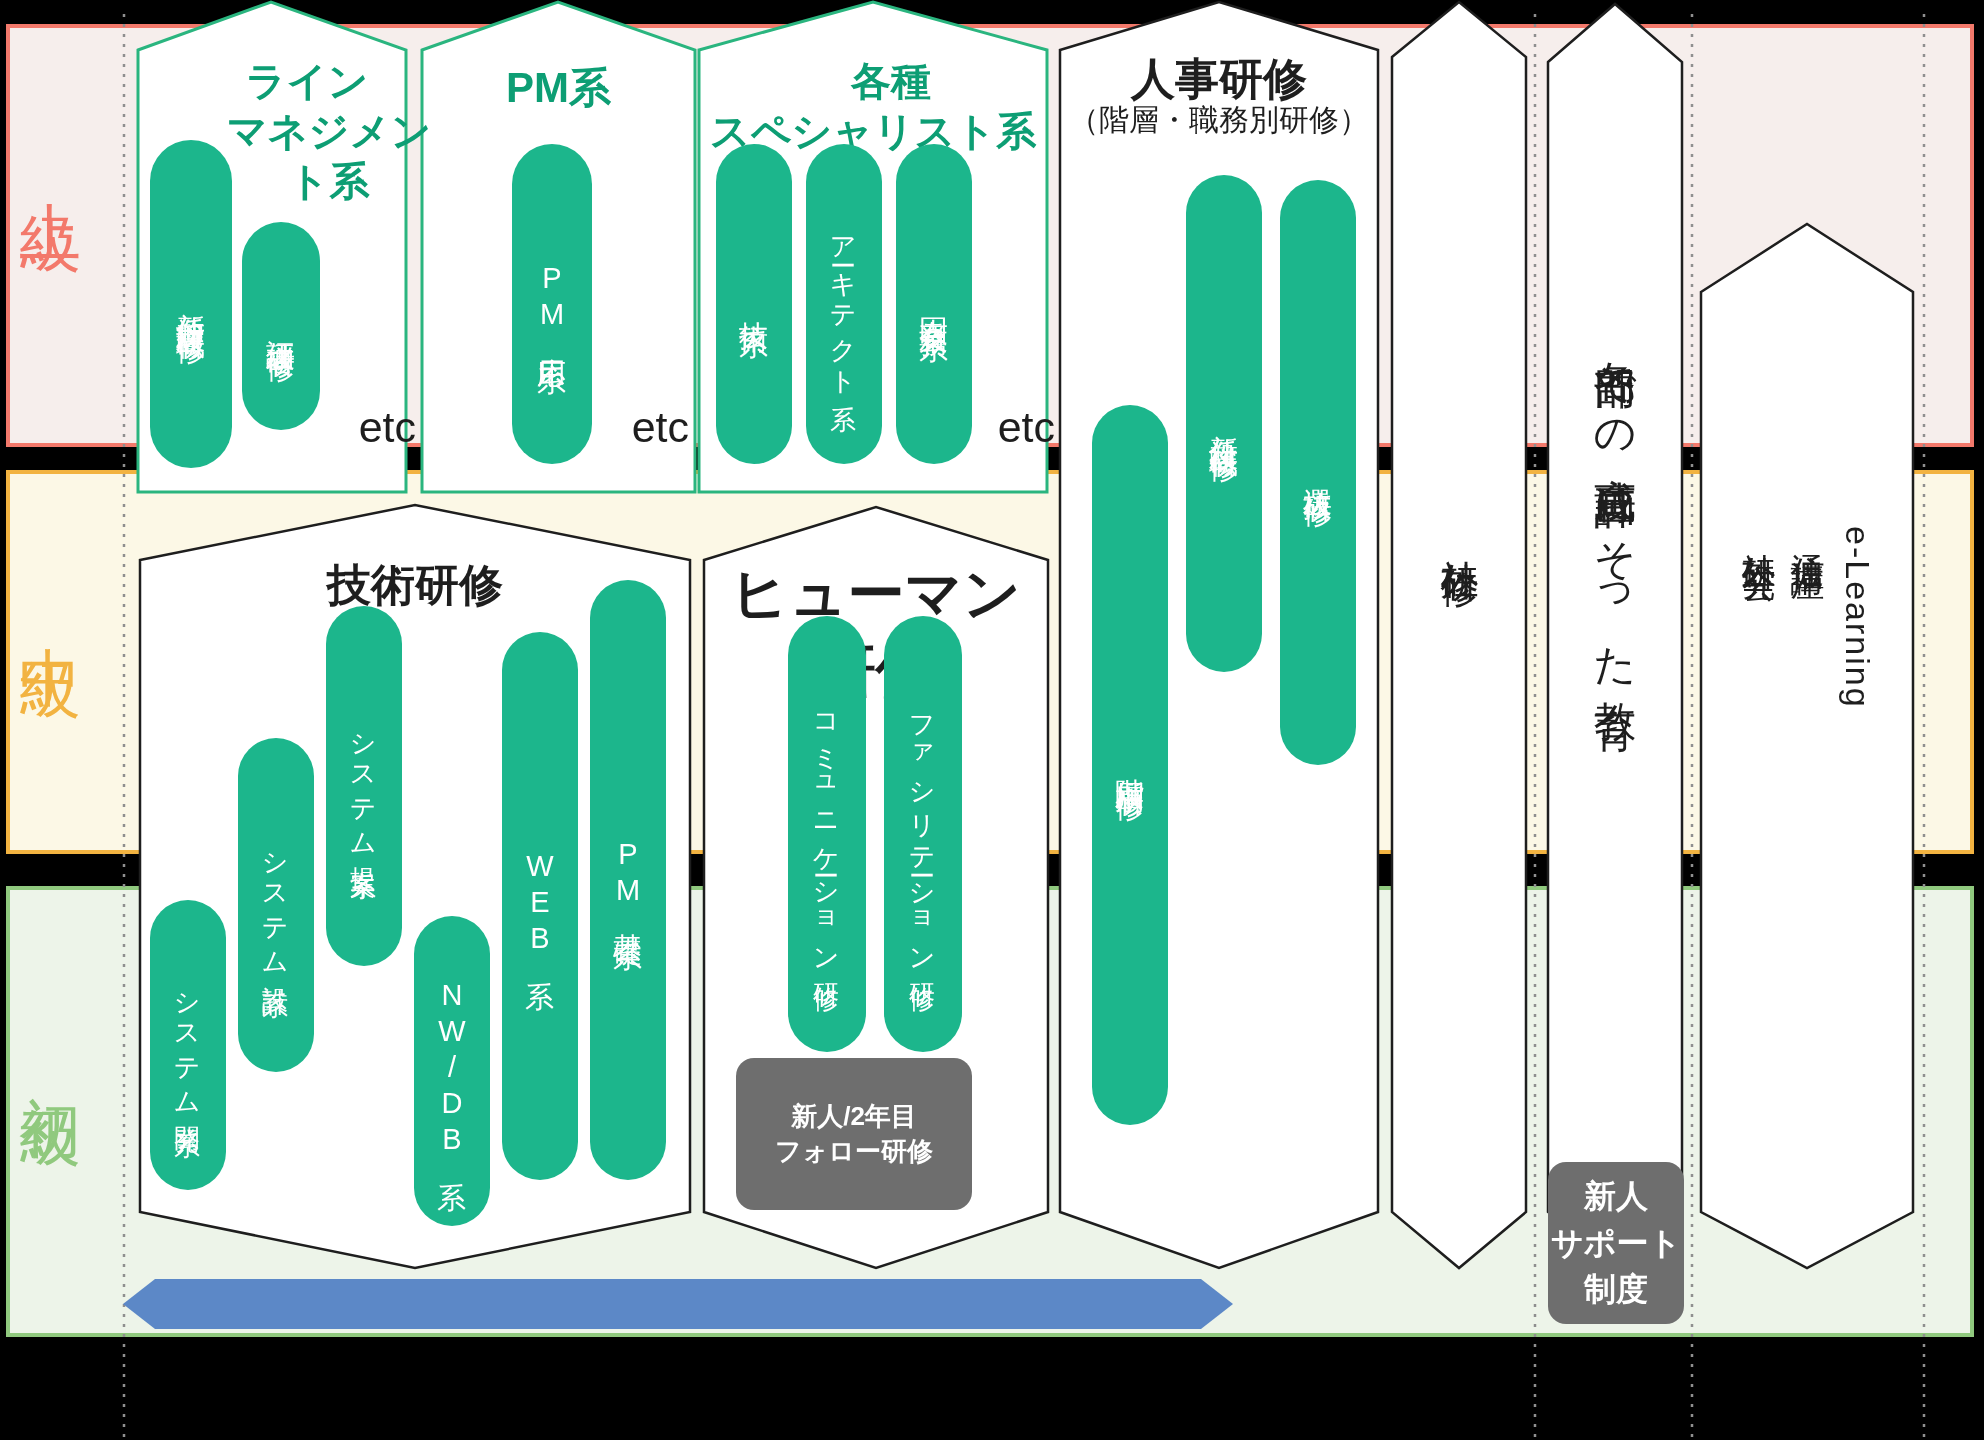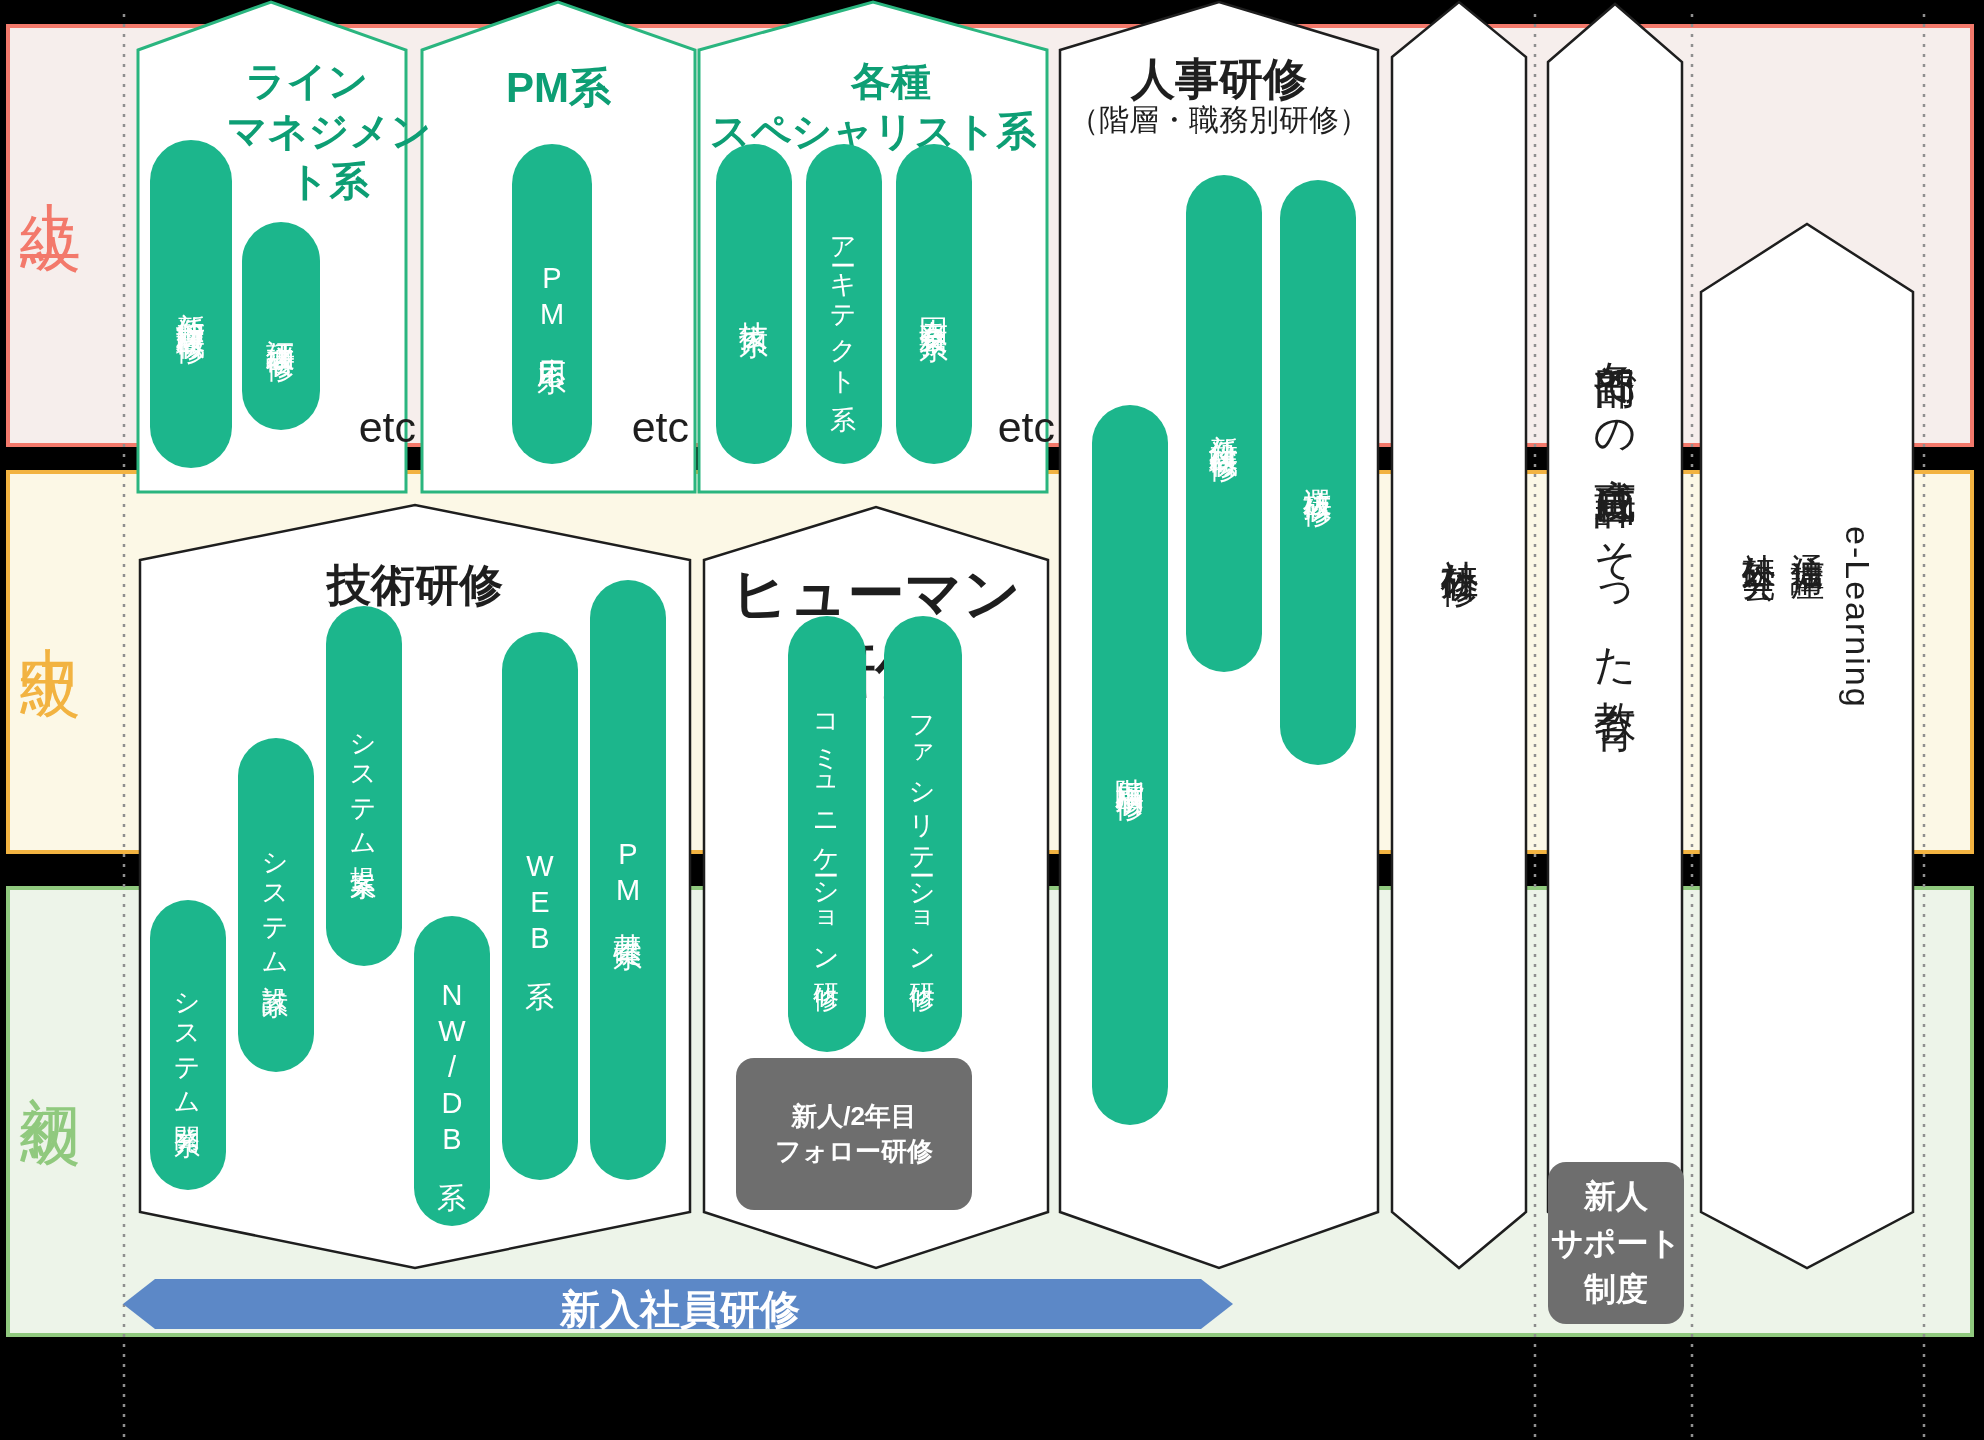--- a/index.html
+++ b/index.html
@@ -158,19 +158,18 @@
   <div class="graybox" style="left:736px;top:1058px;width:236px;height:152px;font-size:26px;line-height:1.35;">
     <span>新人/2年目</span>
     <span>フォロー研修</span>
   </div>
   <div class="graybox" style="left:1548px;top:1162px;width:136px;height:162px;font-size:32px;line-height:1.45;">
     <span>新人</span>
     <span>サポート</span>
     <span>制度</span>
   </div>
 
-  <div class="txt arrow-label" style="left:128px;top:1282px;width:1104px;">新入社員研修</div>
 
   <div class="txt hidden-ink" style="left:578px;top:1370px;width:500px;font-size:46px;">集合研修（OFF-JT）</div>
   <div class="txt hidden-ink" style="left:1536px;top:1374px;width:156px;font-size:44px;">OJT</div>
   <div class="txt hidden-ink" style="left:1694px;top:1374px;width:230px;font-size:44px;">自己啓発</div>
 
 </div>
 
 </body></html>

